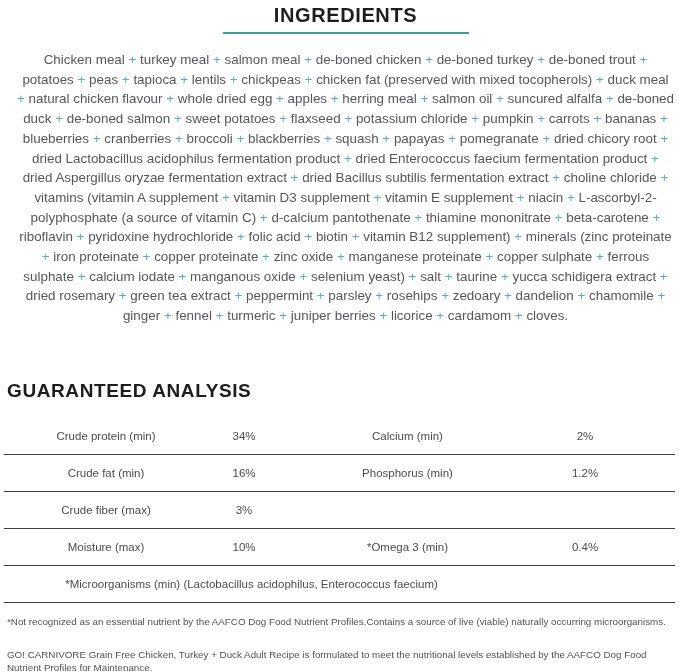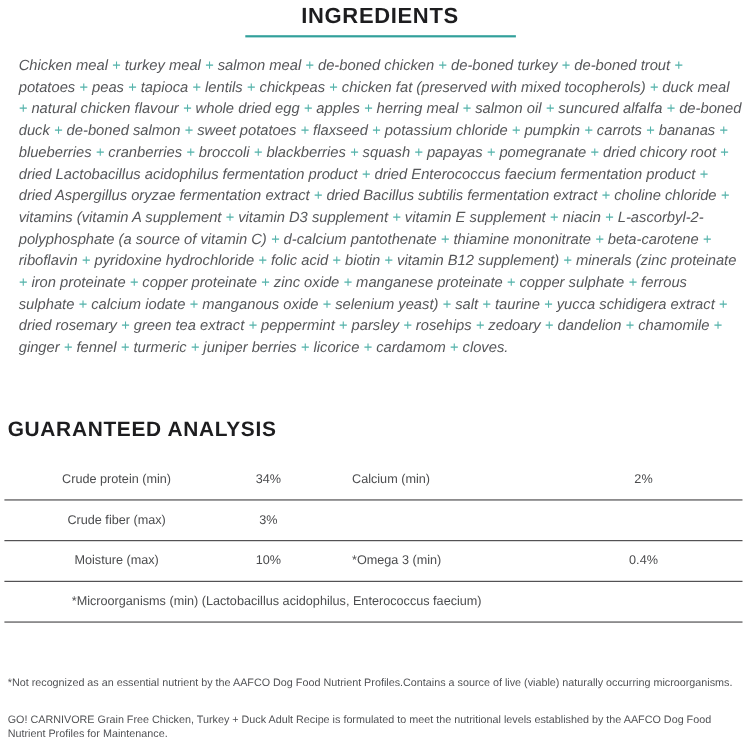--- a/index.html
+++ b/index.html
@@ -24,44 +24,44 @@
   .ing-title {
     font-size:20px; font-weight:bold; color:var(--heading);
     letter-spacing:0.6px; line-height:22px;
   }
   .ing-underline {
     width:246px; height:2px; background:var(--accent);
     margin:6px auto 0 auto;
   }
   .ing-paragraph {
     margin:16px 5px 12px 5px;
+    text-align:center;
     font-size:13.4px; line-height:19.7px;
     color:var(--body-gray);
-    font-style:italic;
   }
   .plus { color:var(--plus); }
   .ga-title {
     position:absolute; top:380px; left:7px;
     font-size:19px; font-weight:bold; color:var(--heading);
     letter-spacing:0.6px;
   }
   .ga-table {
     position:absolute; top:418px; left:4px; right:4px;
     font-size:11.5px; color:var(--table-gray);
   }
   .ga-row {
     display:grid;
     grid-template-columns:200px 80px 1fr 180px;
     align-items:center;
     height:37px;
     border-bottom:1px solid var(--rule);
   }
   .ga-row .l1 { padding-left:4px; text-align:center; }
   .ga-row .v1 { text-align:center; }
-  .ga-row .l2 { padding-left:36px; text-align:left; }
+  .ga-row .l2 { padding-left:36px; text-align:center; }
   .ga-row .v2 { text-align:center; }
   .ga-footer-row { grid-template-columns:1fr 180px; }
   .footnote {
     position:absolute; top:615px; left:7px; right:7px;
     font-size:9.8px; line-height:13px; color:#515255;
   }
   .aafco {
     position:absolute; top:648px; left:7px; right:7px;
     font-size:9.8px; line-height:13px; color:#515255;
   }
@@ -81,20 +81,26 @@
   <h2 class="ga-title">GUARANTEED ANALYSIS</h2>
 
   <div class="ga-table">
     <div class="ga-row">
       <div class="l1">Crude protein (min)</div>
       <div class="v1">34%</div>
       <div class="l2">Calcium (min)</div>
       <div class="v2">2%</div>
     </div>
     <div class="ga-row">
+      <div class="l1">Crude fat (min)</div>
+      <div class="v1">16%</div>
+      <div class="l2">Phosphorus (min)</div>
+      <div class="v2">1.2%</div>
+    </div>
+    <div class="ga-row">
       <div class="l1">Crude fiber (max)</div>
       <div class="v1">3%</div>
     </div>
     <div class="ga-row">
       <div class="l1">Moisture (max)</div>
       <div class="v1">10%</div>
       <div class="l2">*Omega 3 (min)</div>
       <div class="v2">0.4%</div>
     </div>
     <div class="ga-row ga-footer-row">

